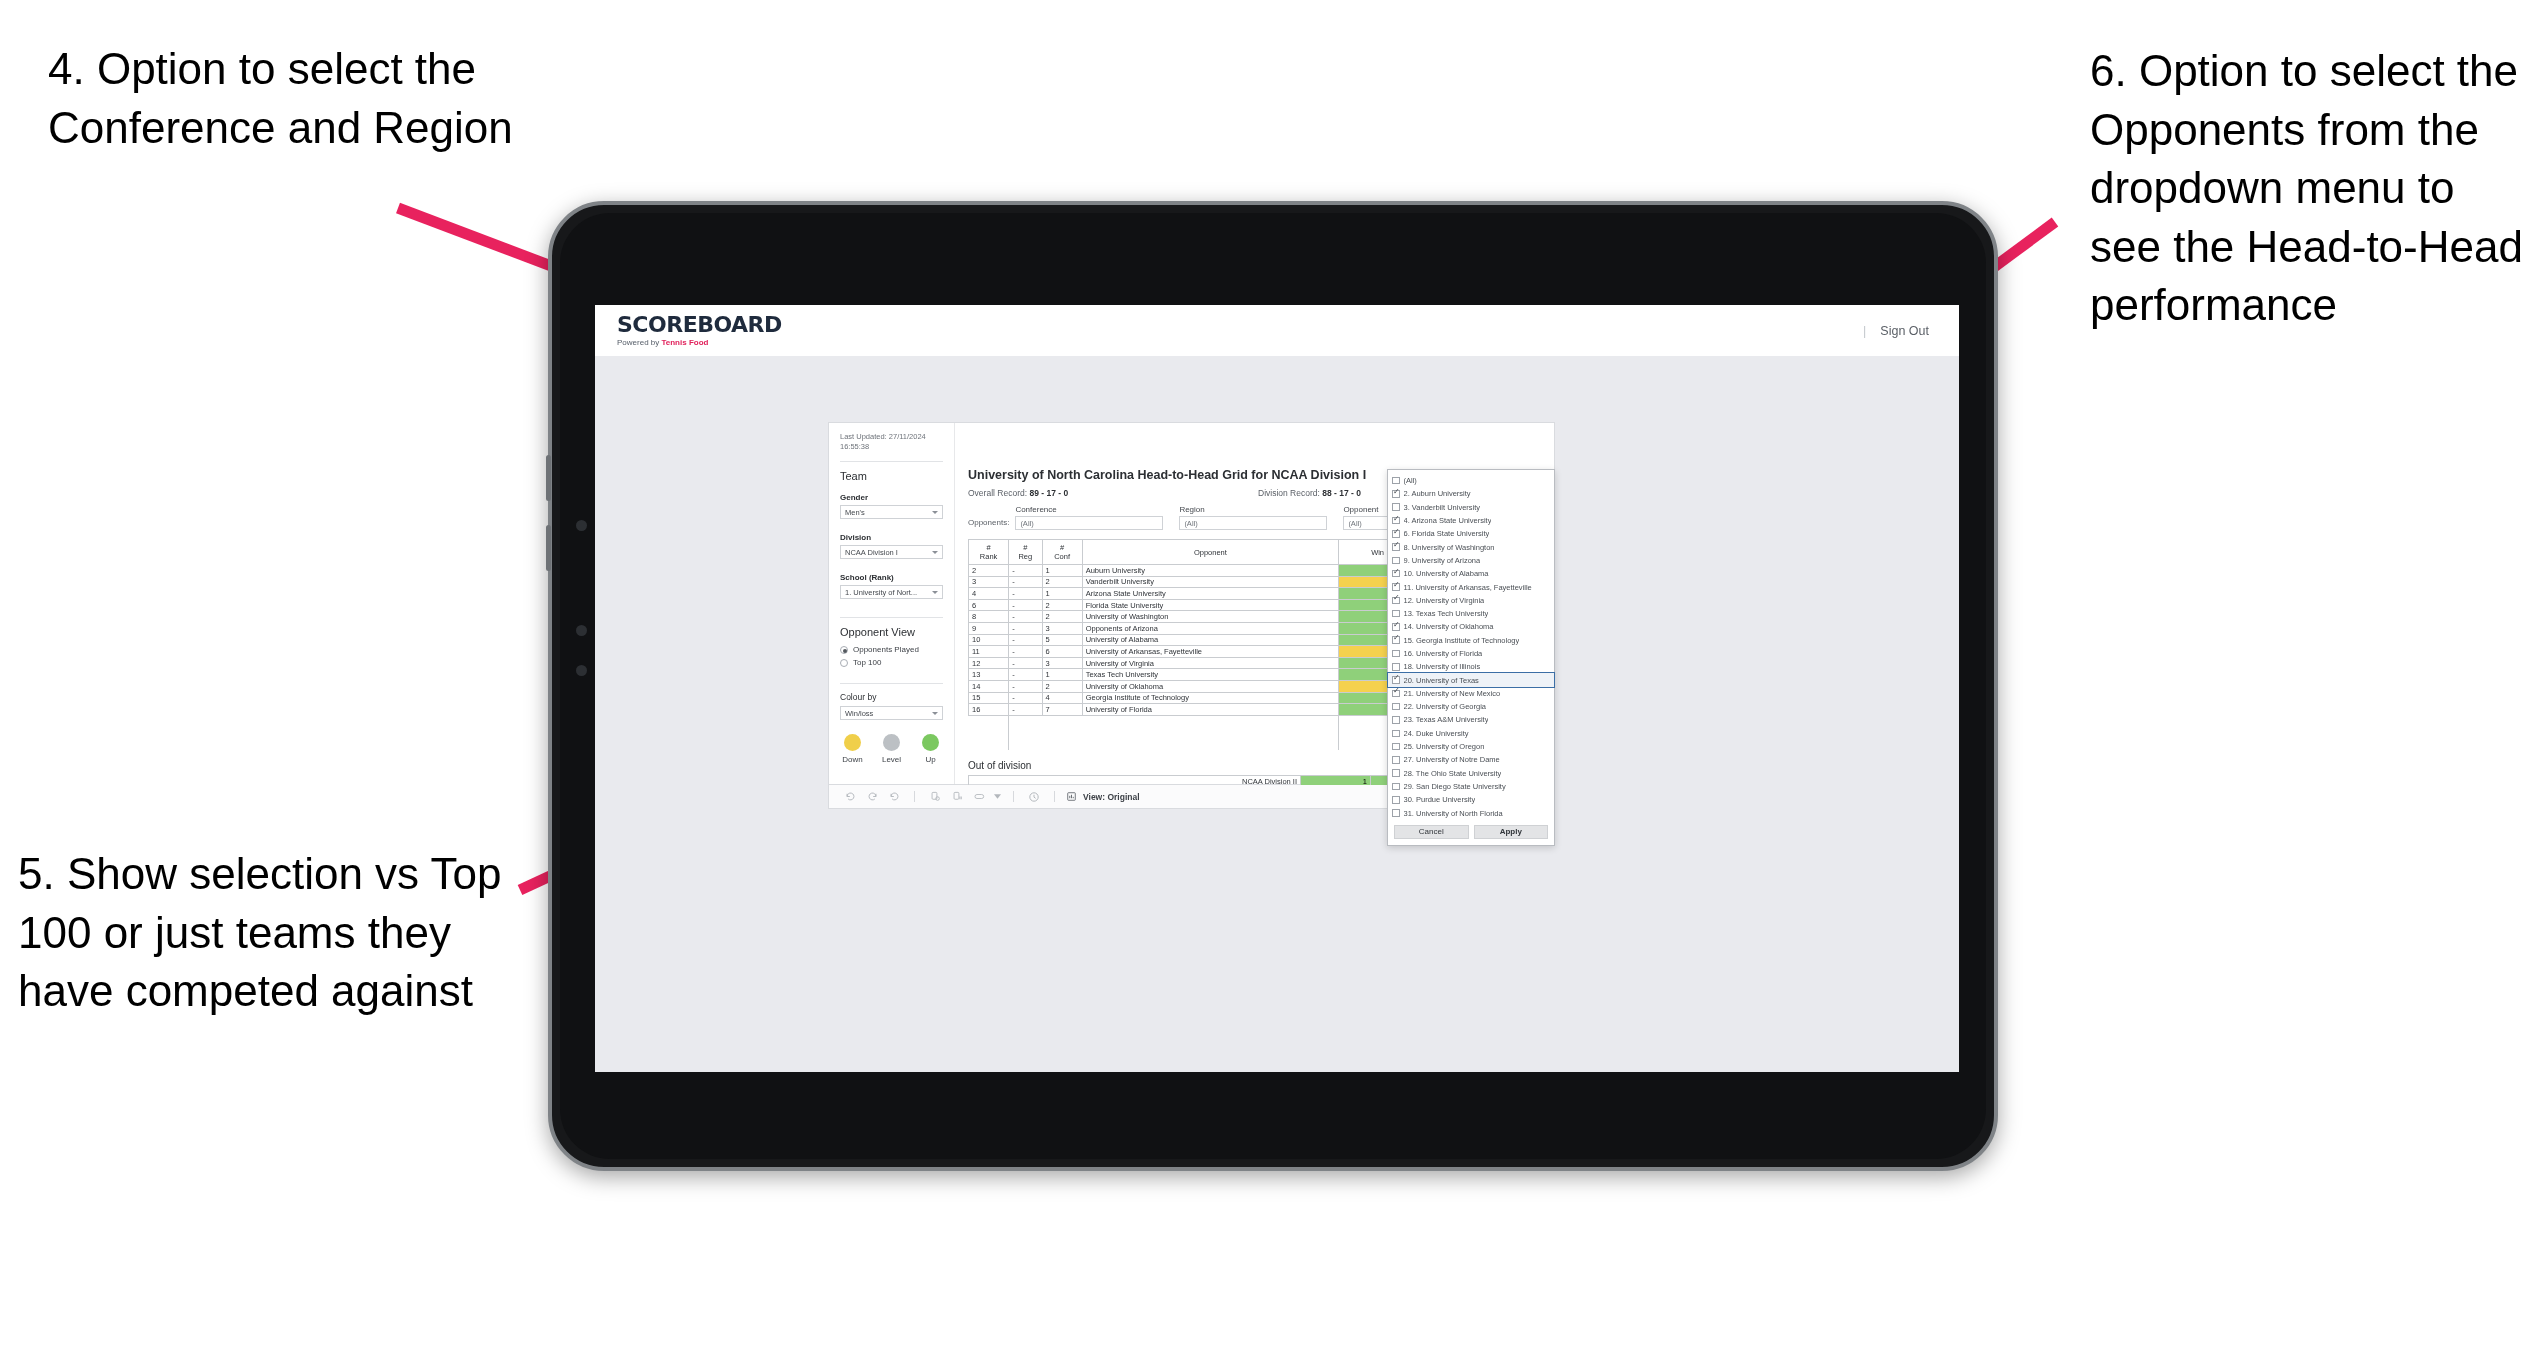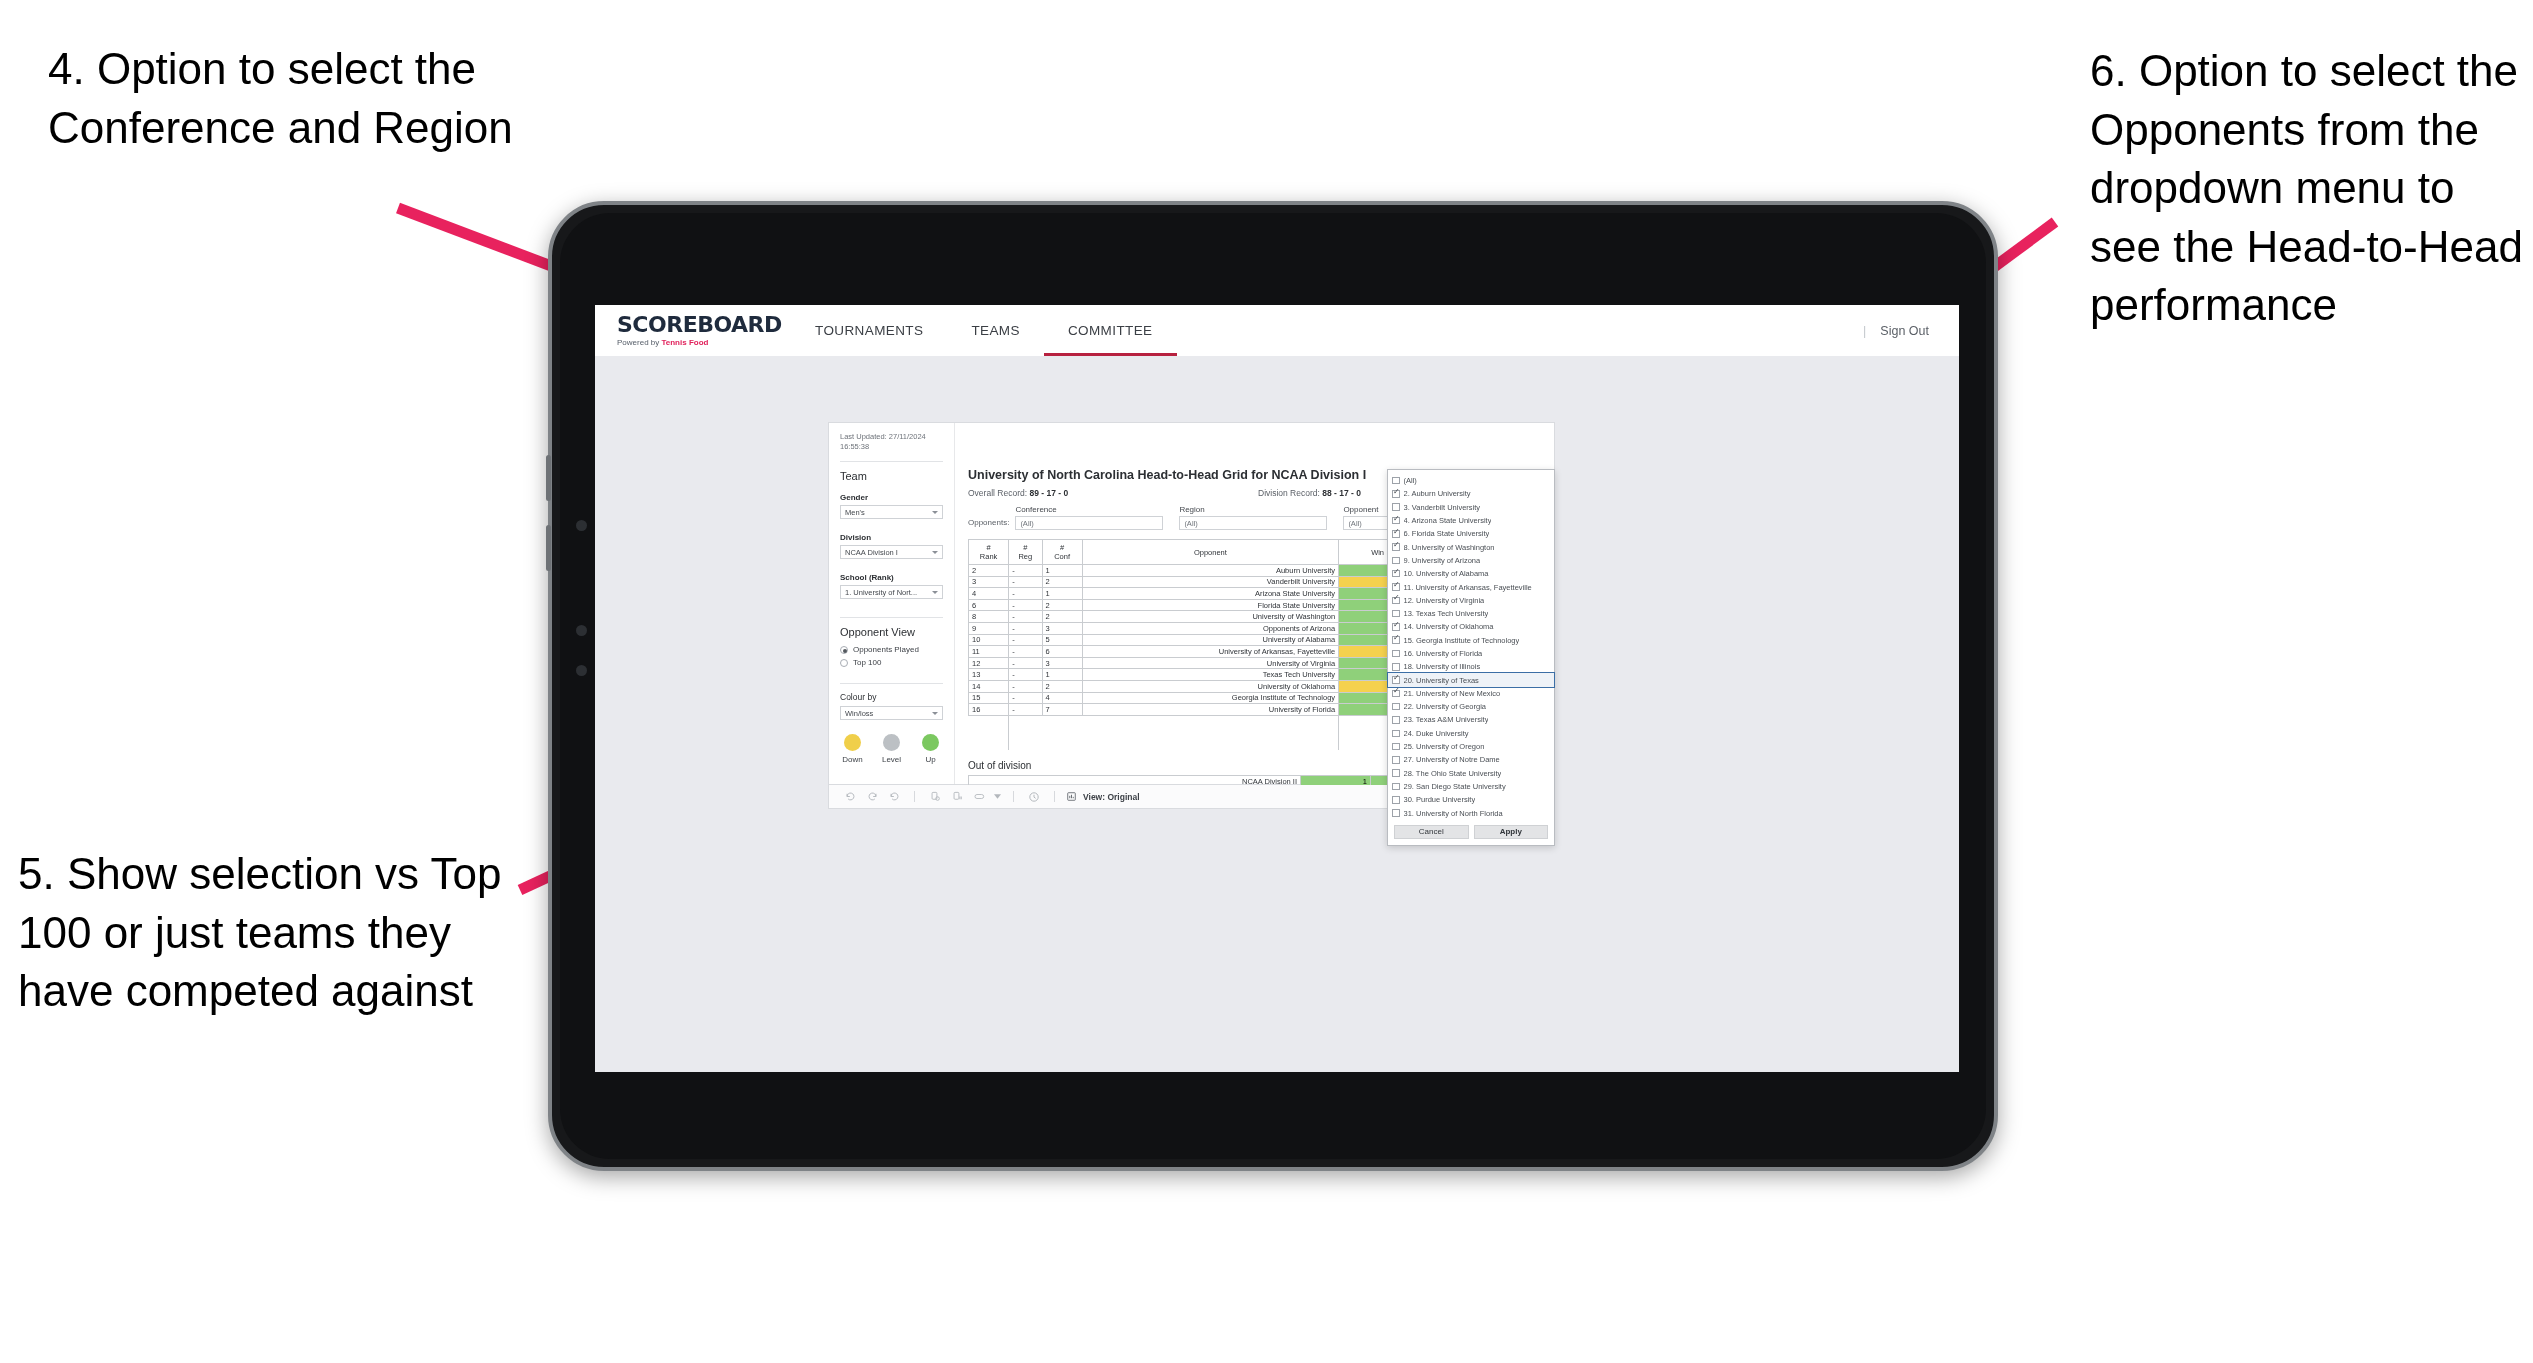--- a/index.html
+++ b/index.html
@@ -150,21 +150,21 @@
   
   table.grid { border-collapse: collapse; margin-top: 9px; width: 100%; table-layout: fixed; }
   table.grid th, table.grid td {
     border: 1px solid #c9ccd0; font-size: 7.5px; color: #2f3338;
     height: 11.6px; padding: 0 3px; overflow: hidden; white-space: nowrap;
   }
   table.grid th { font-weight: 400; text-align: center; color: #2f3338; height: 25px; vertical-align: middle; }
   .c-rank { width: 36px; text-align: left; }
   .c-reg  { width: 30px; text-align: left; }
   .c-conf { width: 36px; text-align: left; }
-  .c-opp  { width: 230px; text-align: right; }
+  .c-opp  { width: 230px; text-align: left; }
   .c-win  { width: 70px; text-align: right; }
   .c-loss { width: 70px; text-align: right; }
   .c-pad  { width: 42px; }
   td.green { background: #8fd07a; }
   td.yellow{ background: #f5d14e; }
 
   .ood-title { font-size: 10px; color: #2c2f33; margin-top: 10px; }
   table.ood { border-collapse: collapse; margin-top: 4px; width: 100%; table-layout: fixed; }
   table.ood td { border: 1px solid #c9ccd0; font-size: 7.5px; height: 12px; padding: 0 3px; }
   .ood-name { text-align: right; color: #2f3338; }
@@ -236,25 +236,20 @@
     <div class="cam" style="top:460px"></div>
     <div class="btn-side" style="top:250px"></div>
     <div class="btn-side" style="top:320px"></div>
 
     <div id="screen">
 
       <div class="site-header">
         <div class="logo-wrap">
           <div class="logo-main">SCOREBOARD</div>
           <div class="logo-sub"><span>Powered by </span><b>Tennis Food</b></div>
-        </div>
-        <div class="top-nav">
-          <div class="top-nav-item">TOURNAMENTS</div>
-          <div class="top-nav-item">TEAMS</div>
-          <div class="top-nav-item active">COMMITTEE</div>
         </div>
         <div class="signout-wrap">
           <span class="vbar">|</span>
           <span>Sign Out</span>
         </div>
       </div>
 
 
       <div id="canvas">
 

